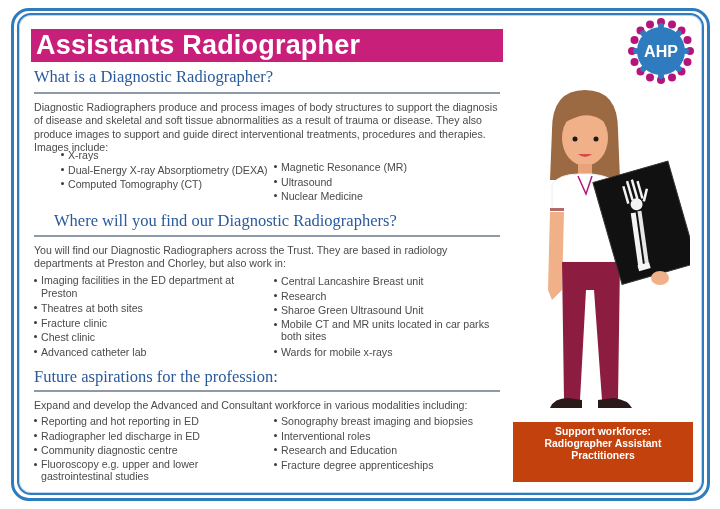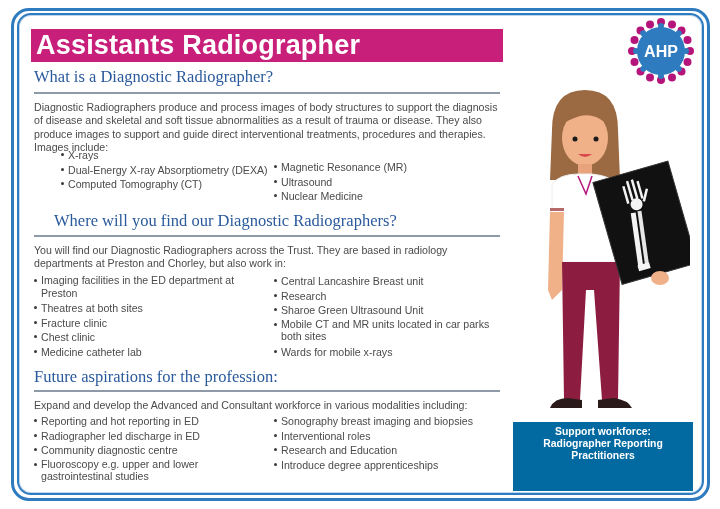--- a/index.html
+++ b/index.html
@@ -41,22 +41,22 @@
   .col li { list-style: none; position: relative; padding-left: 7px; }
   .col li::before {
     content: ""; position: absolute; left: 0; top: 5px; width: 3px; height: 3px;
     background: #3a3a3a; border-radius: 50%;
   }
   .col li.wrap { line-height: 12.5px; margin-bottom: 2px; }
 
   .ahp-badge { position: absolute; left: 626px; top: 16px; width: 70px; height: 70px; }
 
   .support-box {
-    position: absolute; left: 513px; top: 422px; width: 180px; height: 69px;
-    background: #0369a1; color: #ffffff; text-align: center;
+    position: absolute; left: 513px; top: 422px; width: 180px; height: 60px;
+    background: #c2410c; color: #ffffff; text-align: center;
     font-size: 10.4px; font-weight: bold; line-height: 12.2px; padding-top: 4px;
   }
   .support-box div { white-space: nowrap; }
 
   .illustration { position: absolute; left: 540px; top: 90px; width: 150px; height: 330px; }
 </style>
 </head>
 <body>
 
 <div class="frame-outer"></div>
@@ -113,21 +113,21 @@
 </ul>
 
 <div class="section-heading" style="top:211px;margin-left:20px;">Where will you find our Diagnostic Radiographers?</div>
 <div class="section-rule" style="top:235px;"></div>
 <div class="para" style="top:244px;">You will find our Diagnostic Radiographers across the Trust. They are based in radiology departments at Preston and Chorley, but also work in:</div>
 <ul class="col" style="left:34px; top:274px; width:230px;">
   <li class="wrap">Imaging facilities in the ED department at Preston</li>
   <li>Theatres at both sites</li>
   <li>Fracture clinic</li>
   <li>Chest clinic</li>
-  <li>Medicine catheter lab</li>
+  <li>Advanced catheter lab</li>
 </ul>
 <ul class="col" style="left:274px; top:274px; width:232px;">
   <li>Central Lancashire Breast unit</li>
   <li>Research</li>
   <li>Sharoe Green Ultrasound Unit</li>
   <li class="wrap">Mobile CT and MR units located in car parks both sites</li>
   <li>Wards for mobile x-rays</li>
 </ul>
 
 <div class="section-heading" style="top:367px;">Future aspirations for the profession:</div>
@@ -136,21 +136,21 @@
 <ul class="col" style="left:34px; top:414px; width:230px;">
   <li>Reporting and hot reporting in ED</li>
   <li>Radiographer led discharge in ED</li>
   <li>Community diagnostic centre</li>
   <li class="wrap">Fluoroscopy e.g. upper and lower gastrointestinal studies</li>
 </ul>
 <ul class="col" style="left:274px; top:414px; width:232px;">
   <li>Sonography breast imaging and biopsies</li>
   <li>Interventional roles</li>
   <li>Research and Education</li>
-  <li>Introduce degree apprenticeships</li>
+  <li>Fracture degree apprenticeships</li>
 </ul>
 
 <svg class="illustration" viewBox="0 0 150 330">
 
   <path d="M12 40 Q12 0 45 0 Q78 0 78 40 L80 90 L10 90 Z" fill="#9b6a43"></path>
 
   <ellipse cx="45" cy="48" rx="23" ry="28" fill="#f0b088"></ellipse>
 
   <path d="M20 35 Q28 6 50 8 Q70 10 72 40 Q58 22 40 26 Q28 30 20 35 Z" fill="#9b6a43"></path>
 
@@ -187,15 +187,15 @@
     <rect x="105" y="88" width="2.5" height="20" fill="#f4f4f4"></rect>
     <rect x="110" y="91" width="2.5" height="18" fill="#f4f4f4"></rect>
     <rect x="114" y="100" width="2.5" height="13" fill="#f4f4f4" transform="rotate(30 115 106)"></rect>
   </g>
 
   <ellipse cx="120" cy="188" rx="9" ry="7" fill="#f0b088"></ellipse>
 </svg>
 
 <div class="support-box">
   <div>Support workforce:</div>
-  <div>Radiographer Reporting</div>
+  <div>Radiographer Assistant</div>
   <div>Practitioners</div>
 </div>
 
 </body></html>

